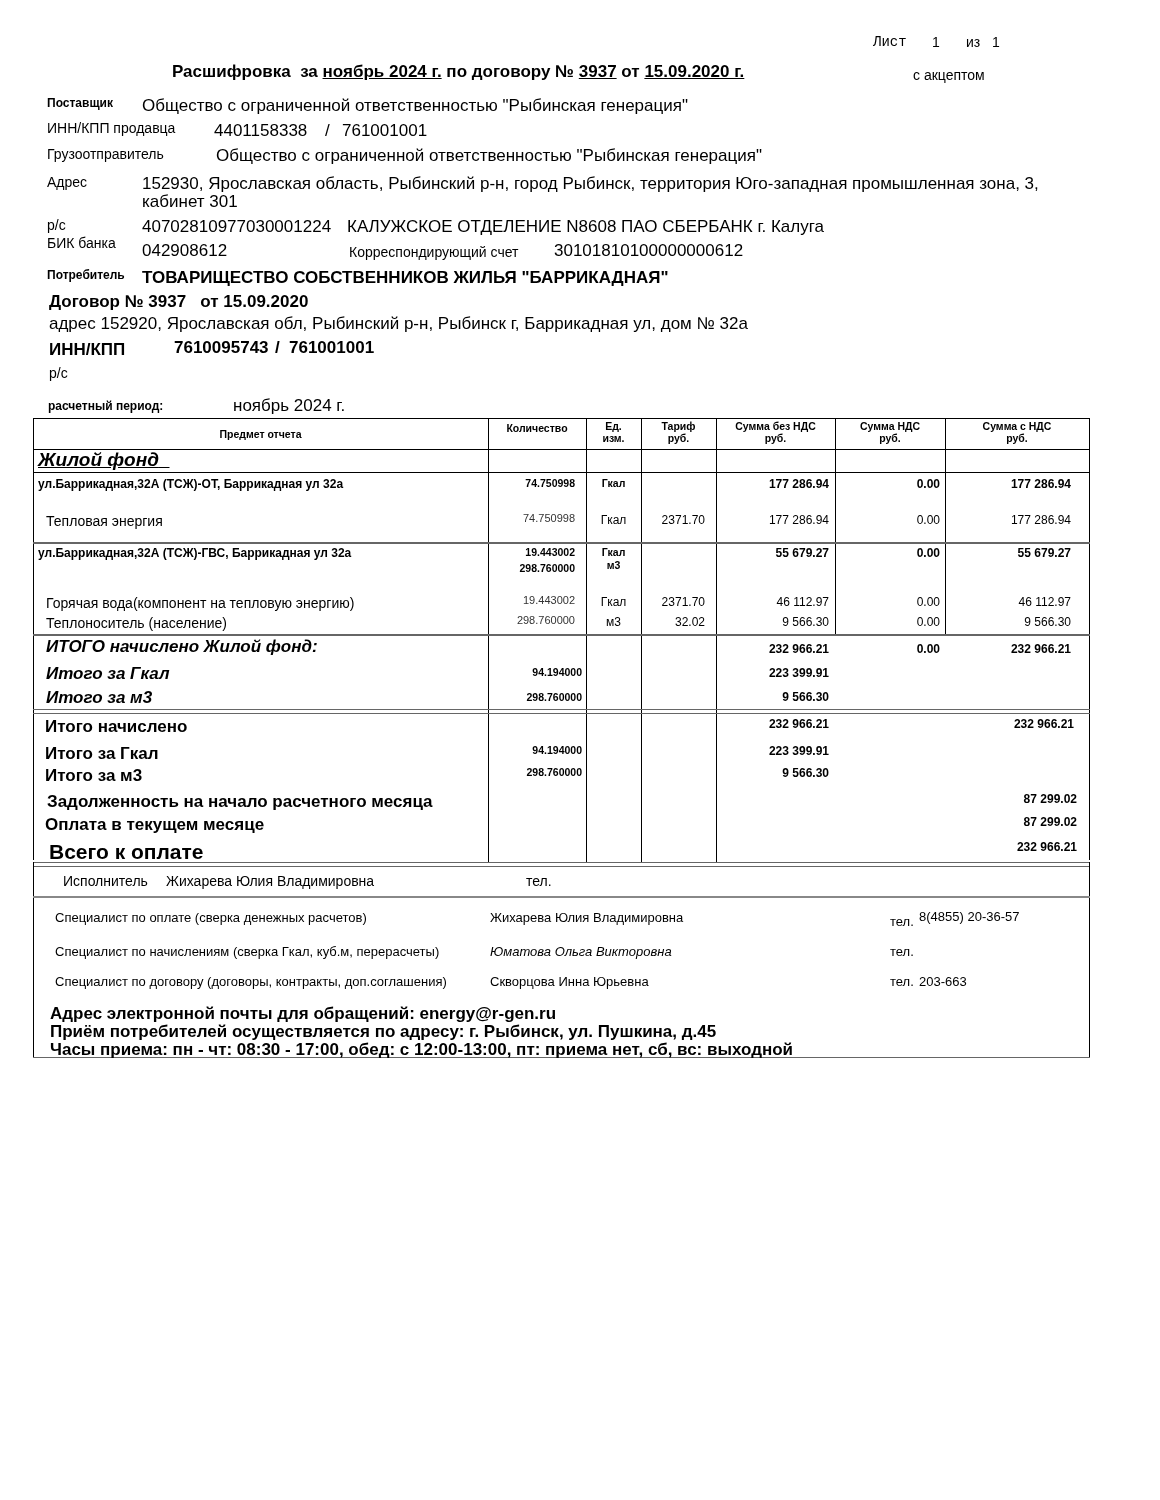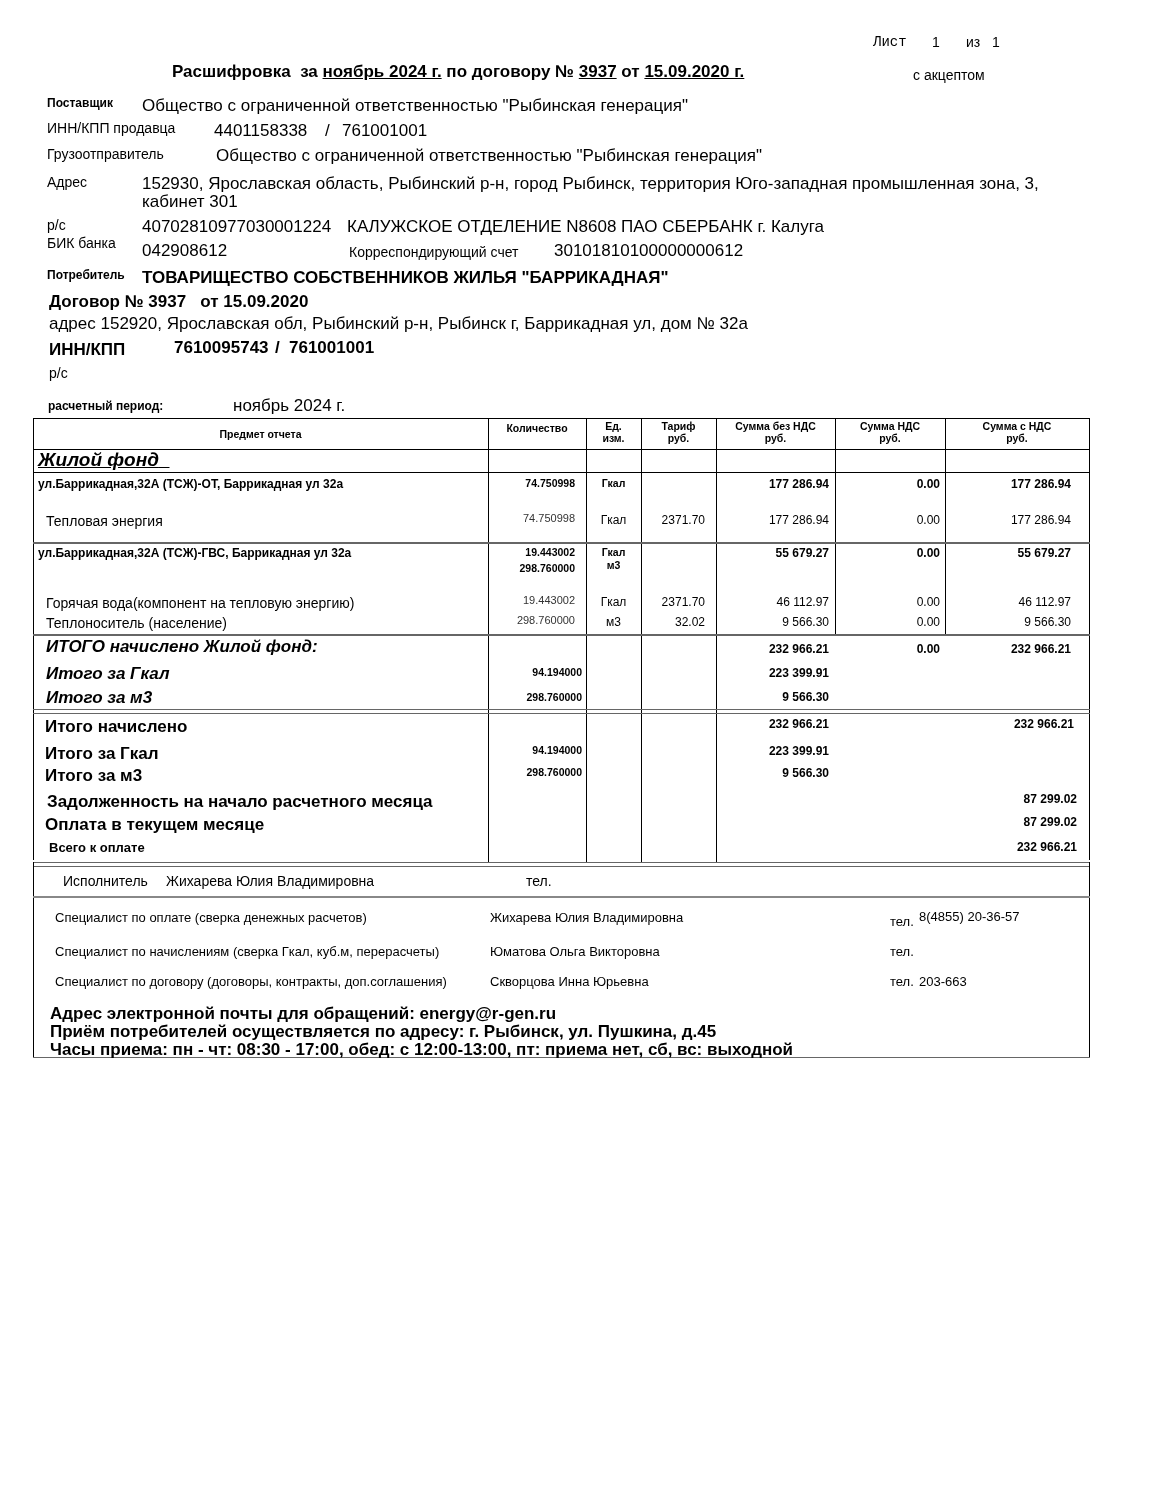--- a/index.html
+++ b/index.html
@@ -189,21 +189,21 @@
     <span class="a b f16" style="left:45px;top:766px;">Итого за м3</span>
     <span class="a b f10 r" style="left:488px;width:94px;top:766px;">298.760000</span>
     <span class="a b f12 r" style="left:716px;width:113px;top:766px;">9 566.30</span>
 
     <span class="a b f16" style="left:47px;top:792px;">Задолженность на начало расчетного месяца</span>
     <span class="a b f12 r" style="left:945px;width:132px;top:792px;">87 299.02</span>
 
     <span class="a b f16" style="left:45px;top:815px;">Оплата в текущем месяце</span>
     <span class="a b f12 r" style="left:945px;width:132px;top:815px;">87 299.02</span>
 
-    <span class="a b" style="left:49px;top:840px;font-size:13px;">Всего к оплате</span>
+    <span class="a b" style="left:49px;top:840px;font-size:21px;">Всего к оплате</span>
     <span class="a b f12 r" style="left:945px;width:132px;top:840px;">232 966.21</span>
   </div>
 </div>
 
 <div>
   <div class="vl" style="left:33px;top:862px;height:196px;"></div>
   <div class="vl" style="left:1089px;top:862px;height:196px;"></div>
   <div class="gl" style="left:33px;width:1057px;top:896px;border-top:2px solid #888;"></div>
   <div class="gl" style="left:33px;width:1057px;top:1057px;border-top:1px solid #666;"></div>
 
@@ -212,21 +212,21 @@
   <span class="a f14" style="left:526px;top:873px;">тел.</span>
 
   <div>
     <span class="a f13" style="left:55px;top:910px;text-align:right;">Специалист по оплате (сверка денежных расчетов)</span>
     <span class="a f13" style="left:490px;top:910px;">Жихарева Юлия Владимировна</span>
     <span class="a f13" style="left:890px;top:914px;">тел.</span>
     <span class="a f13" style="left:919px;top:909px;">8(4855) 20-36-57</span>
   </div>
   <div>
     <span class="a f13" style="left:55px;top:944px;">Специалист по начислениям (сверка Гкал, куб.м, перерасчеты)</span>
-    <span class="a f13" style="left:490px;top:944px;">Юматова Ольга Викторовна</span>
+    <span class="a f13" style="left:490px;top:944px;font-style:italic;">Юматова Ольга Викторовна</span>
     <span class="a f13" style="left:890px;top:944px;">тел.</span>
     <span class="a f13" style="left:919px;top:944px;"></span>
   </div>
   <div>
     <span class="a f13" style="left:55px;top:974px;">Специалист по договору (договоры, контракты, доп.соглашения)</span>
     <span class="a f13" style="left:490px;top:974px;">Скворцова Инна Юрьевна</span>
     <span class="a f13" style="left:890px;top:974px;">тел.</span>
     <span class="a f13" style="left:919px;top:974px;">203-663</span>
   </div>
 

